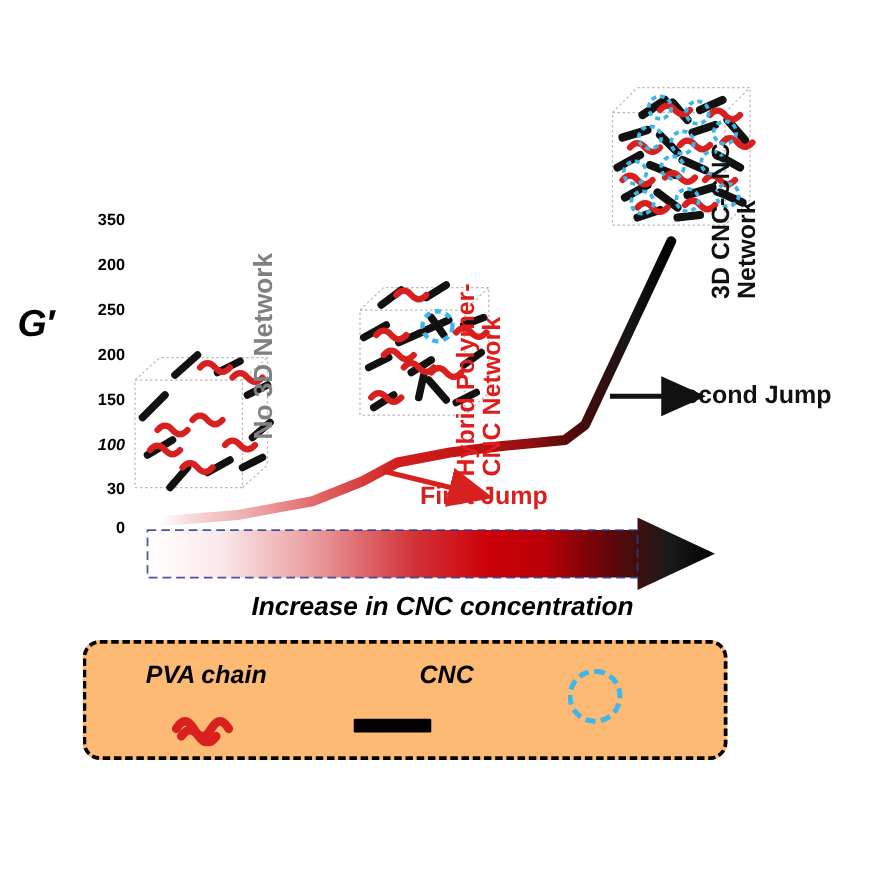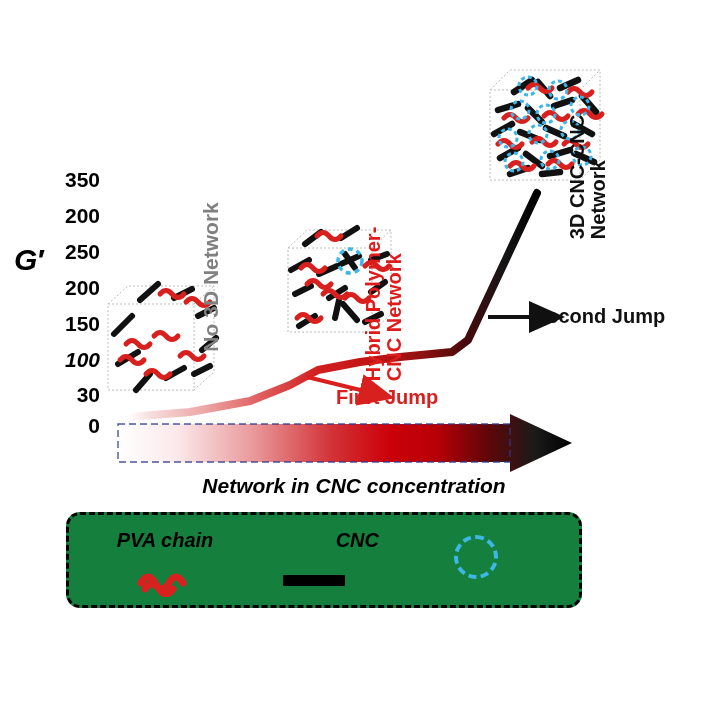--- a/index.html
+++ b/index.html
@@ -16,21 +16,21 @@
   .ylabel{
     position:absolute;
     font-weight:bold;font-style:italic;
     font-size:30px;color:#000;
     left:14px;top:243px;
     letter-spacing:-1px;
   }
   .ytick{
     position:absolute;
     width:54px;text-align:right;
-    font-weight:bold;font-size:21px;color:#000;
+    font-weight:bold;font-size:13px;color:#000;
     left:46px;
   }
 
   
   .schem{position:absolute;}
   .schem svg{display:block;}
 
   
   .vlabel{
     position:absolute;
@@ -61,21 +61,21 @@
     font-weight:bold;font-style:italic;font-size:21px;
     color:#000;
   }
 
   
   #legendBox{
     position:absolute;left:66px;top:512px;
     width:510px;height:90px;
     border:3px dashed #000;
     border-radius:14px;
-    background:#15803d;
+    background:#fdba74;
   }
   .legItem{position:absolute;text-align:center;}
   .legItem .legText{
     font-weight:bold;font-style:italic;font-size:20px;color:#000;
     white-space:nowrap;
   }
   .legItem .legGlyph{
     margin-top:8px;display:flex;align-items:center;justify-content:center;height:40px;
   }
   .cncBar{width:62px;height:11px;background:#000;border-radius:1px;}
@@ -277,21 +277,21 @@
 
   <div class="jump red" style="left:336px;top:386px;">First Jump</div>
   <div class="jump blk" style="left:534px;top:305px;">Second Jump</div>
 
   <div id="concArrowWrap">
     <svg width="470" height="58" viewBox="0 0 470 58">
       <path d="M8,10 L400,10 L400,0 L462,29 L400,58 L400,48 L8,48 Z" fill="url(#concGrad)" stroke="none"></path>
       <rect x="8" y="10" width="392" height="38" fill="none" stroke="#2b3a8f" stroke-width="1.4" stroke-dasharray="7,4" opacity="0.85"></rect>
     </svg>
   </div>
-  <div id="concCaption">Network in CNC concentration</div>
+  <div id="concCaption">Increase in CNC concentration</div>
 
   <div id="legendBox">
 
     <div class="legItem" style="left:16px;top:14px;width:160px;">
       <div class="legText">PVA chain</div>
       <div class="legGlyph">
         <svg width="64" height="34" viewBox="0 0 64 34">
           <g fill="none" stroke="#d8211f" stroke-width="7" stroke-linecap="round">
             <path d="M8,20 q7,-12 14,0 q7,12 14,0 q7,-12 14,0"></path>
             <path d="M12,26 q7,-10 14,0 q7,10 14,0"></path>

